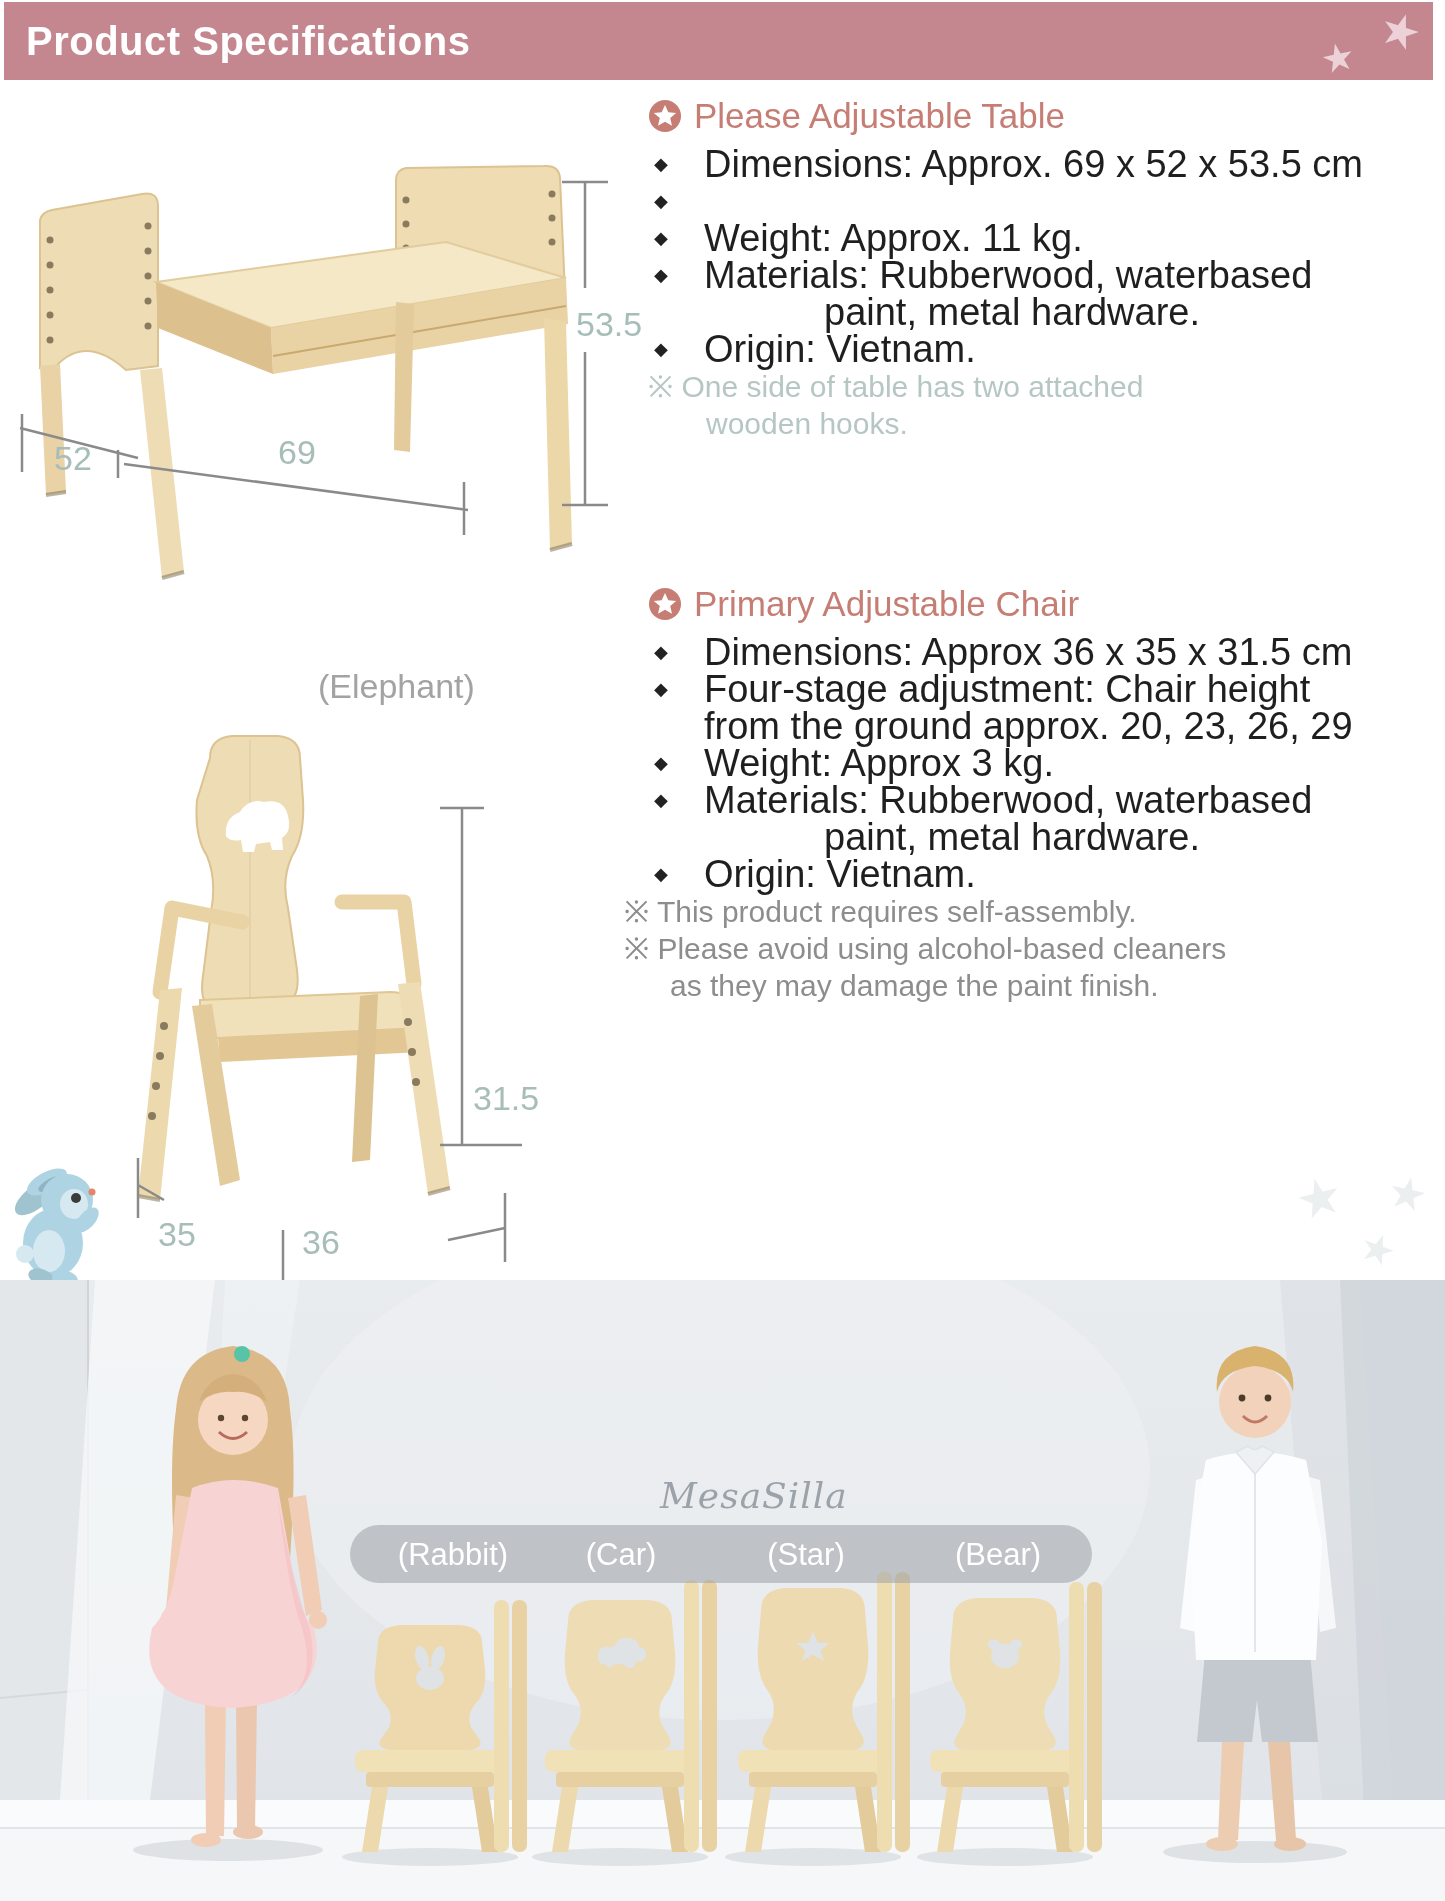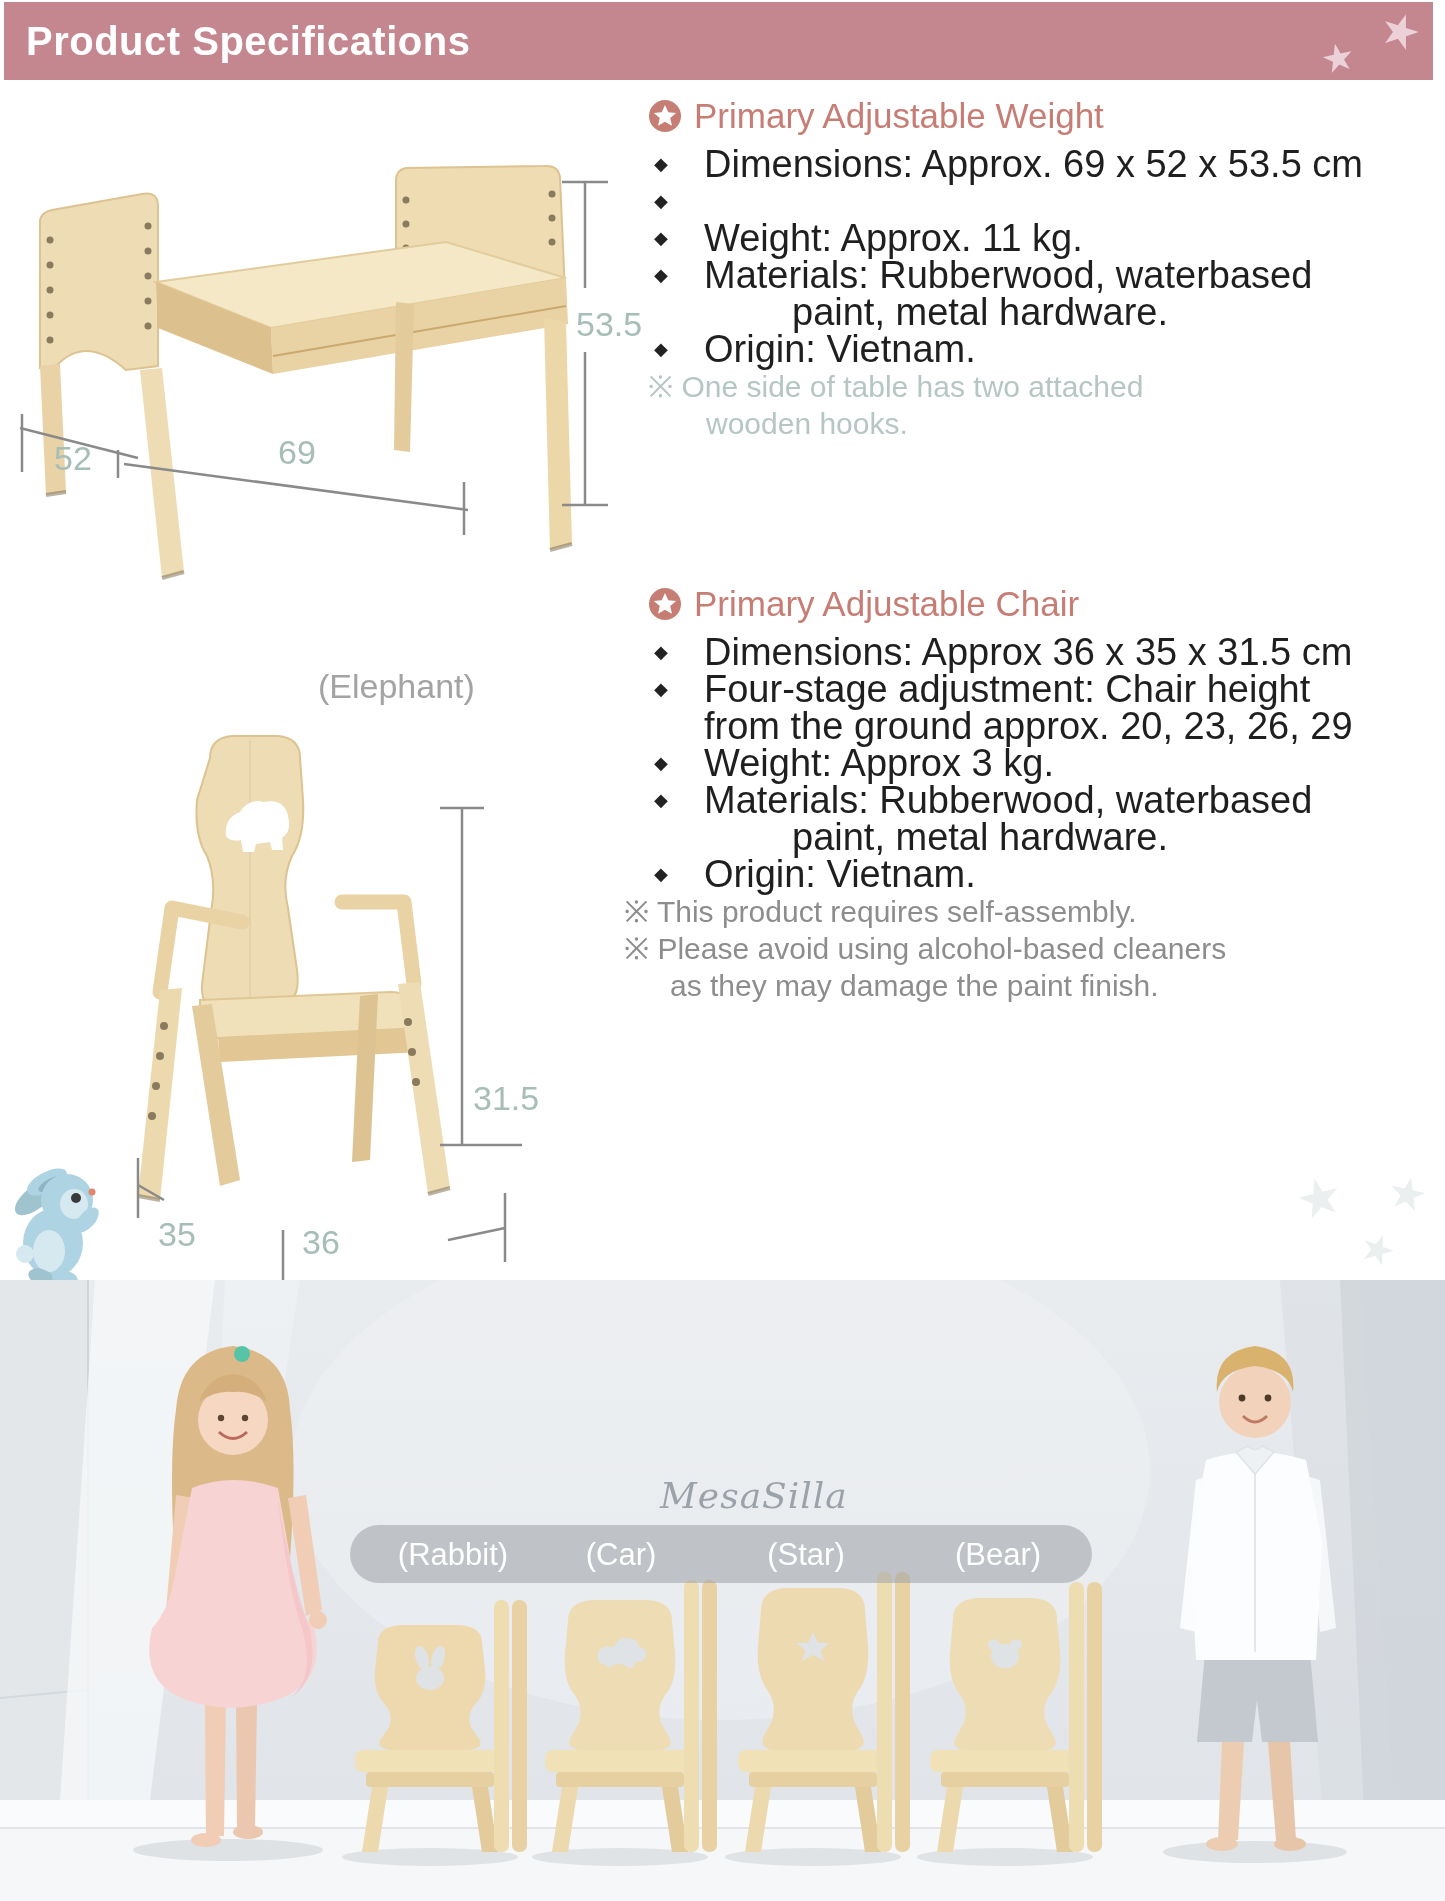--- a/index.html
+++ b/index.html
@@ -15,21 +15,21 @@
   .header-star.s2{right:78px;top:34px;font-size:38px;transform:rotate(-12deg);}
 
   
   .spec-block{position:absolute;width:810px;}
   .section-heading{display:flex;align-items:center;gap:12px;font-size:35px;color:#c67d74;
                    margin-bottom:10px;}
   .bullet-row{display:flex;align-items:flex-start;}
   .bullet-marker{flex:none;width:50px;padding-left:6px;font-size:18px;line-height:37px;color:#222;}
   .bullet-lines{font-size:38px;line-height:37px;}
   .line{white-space:nowrap;}
-  .indent-line{margin-left:88px;white-space:nowrap;}
+  .indent-line{margin-left:120px;white-space:nowrap;}
   .note{font-size:30px;line-height:37px;}
   .note .cont{margin-left:58px;}
   .table-note{color:#b5c6c4;}
   .chair-notes{color:#8d8d8d;margin-left:-24px;}
   .chair-notes .cont{margin-left:46px;}
 
   .faint-star{position:absolute;color:#ecefef;z-index:0;}
   .spec-block{z-index:1;}
 
   svg text{font-family:"Liberation Sans",sans-serif;}
@@ -100,21 +100,21 @@
     <text x="48" y="350" class="dim-text">52</text>
     <text x="272" y="344" class="dim-text">69</text>
   </svg>
 
   <div class="spec-block" style="left:648px;top:96px;">
     <div class="section-heading">
       <svg width="34" height="34" viewBox="0 0 34 34">
         <circle cx="17" cy="17" r="16" fill="#c67d74"></circle>
         <polygon points="17,6 20.3,13.2 28.2,13.9 22.2,19.1 24,26.8 17,22.7 10,26.8 11.8,19.1 5.8,13.9 13.7,13.2" fill="#ffffff"></polygon>
       </svg>
-      <span>Primary Adjustable Weight</span>
+      <span>Please Adjustable Table</span>
     </div>
 
     <div class="bullet-row">
       <span class="bullet-marker">◆</span>
       <div class="bullet-lines">
           <div class="line">Dimensions: Approx. 69 x 52 x 53.5 cm</div>
         </div>
     </div>
     <div class="bullet-row">
       <span class="bullet-marker">◆</span>

